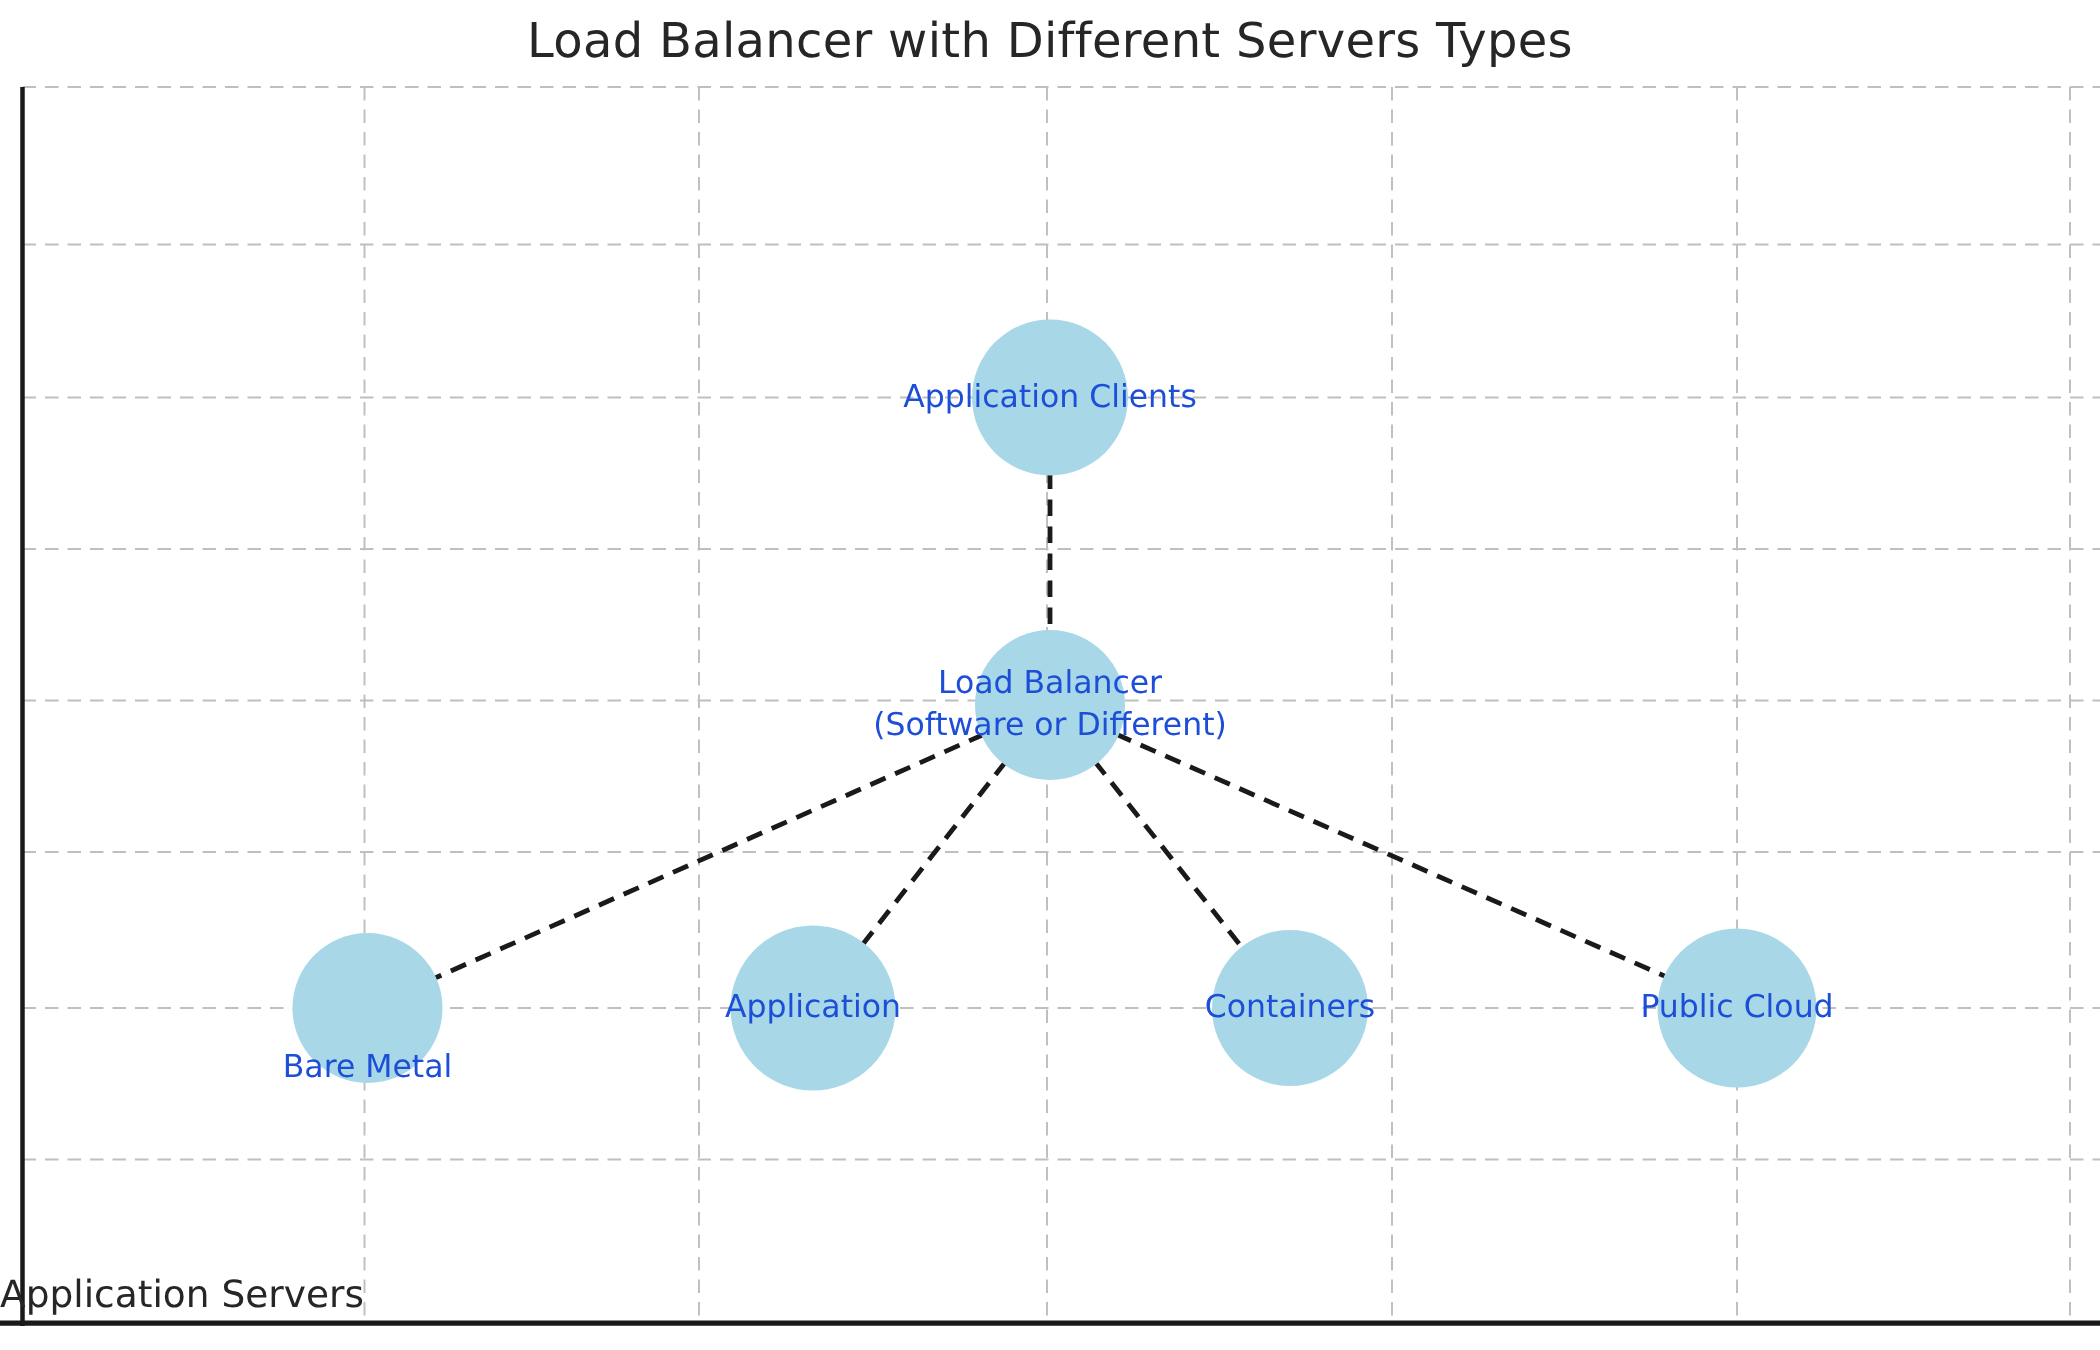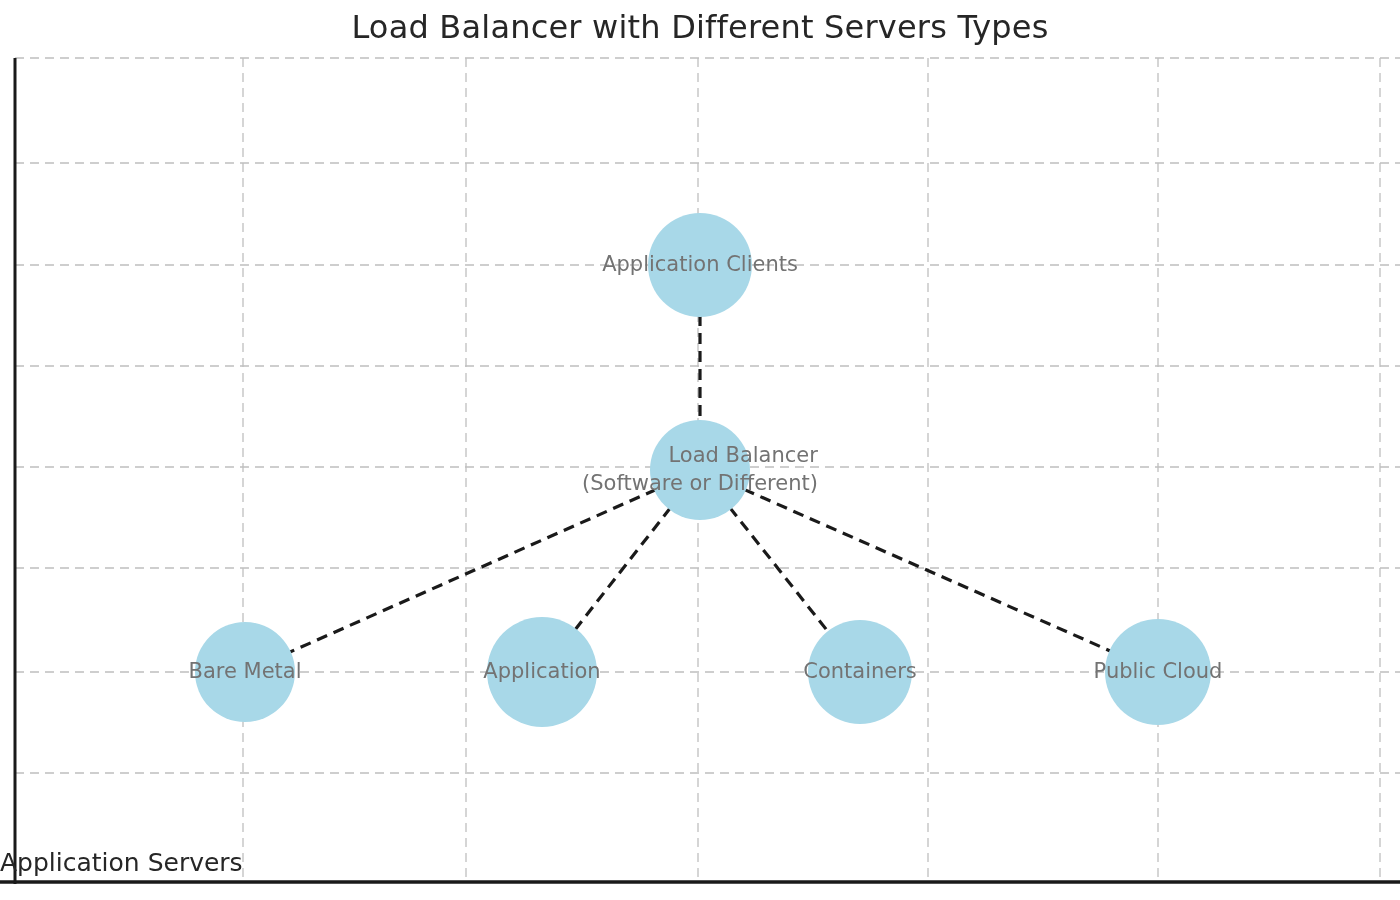--- a/index.html
+++ b/index.html
@@ -44,24 +44,24 @@
     width: 1400px;
     text-align: left;
     font-size: 25px;
     font-weight: 400;
     color: #262626;
     white-space: nowrap;
   }
   .node-label {
     position: absolute;
     transform: translate(-50%, -50%);
-    text-align: right;
+    text-align: center;
     font-size: 21px;
     line-height: 1.33;
-    color: #737373;
+    color: #1d4ed8;
     white-space: pre;
     pointer-events: none;
   }
 </style>
 </head>
 <body>
 
 <div id="stage">
 
   <div class="chart-title">Load Balancer with Different Servers Types</div>
@@ -101,21 +101,21 @@
         <circle cx="542" cy="672" r="55" fill="#a8d8e8"></circle>
         <circle cx="860" cy="672" r="52" fill="#a8d8e8"></circle>
         <circle cx="1158" cy="672" r="53" fill="#a8d8e8"></circle>
       </g>
   </svg>
 
   <div id="label-layer">
       <div class="node-label" style="left: 700px; top: 265px;">Application Clients</div>
       <div class="node-label" style="left: 700px; top: 470px;">Load Balancer
 (Software or Different)</div>
-      <div class="node-label" style="left: 245px; top: 672px;">Bare Metal</div>
+      <div class="node-label" style="left: 245px; top: 712px;">Bare Metal</div>
       <div class="node-label" style="left: 542px; top: 672px;">Application</div>
       <div class="node-label" style="left: 860px; top: 672px;">Containers</div>
       <div class="node-label" style="left: 1158px; top: 672px;">Public Cloud</div>
     </div>
 
   <div class="axis-label-x">Application Servers</div>
 
 </div>
 
 </body></html>

